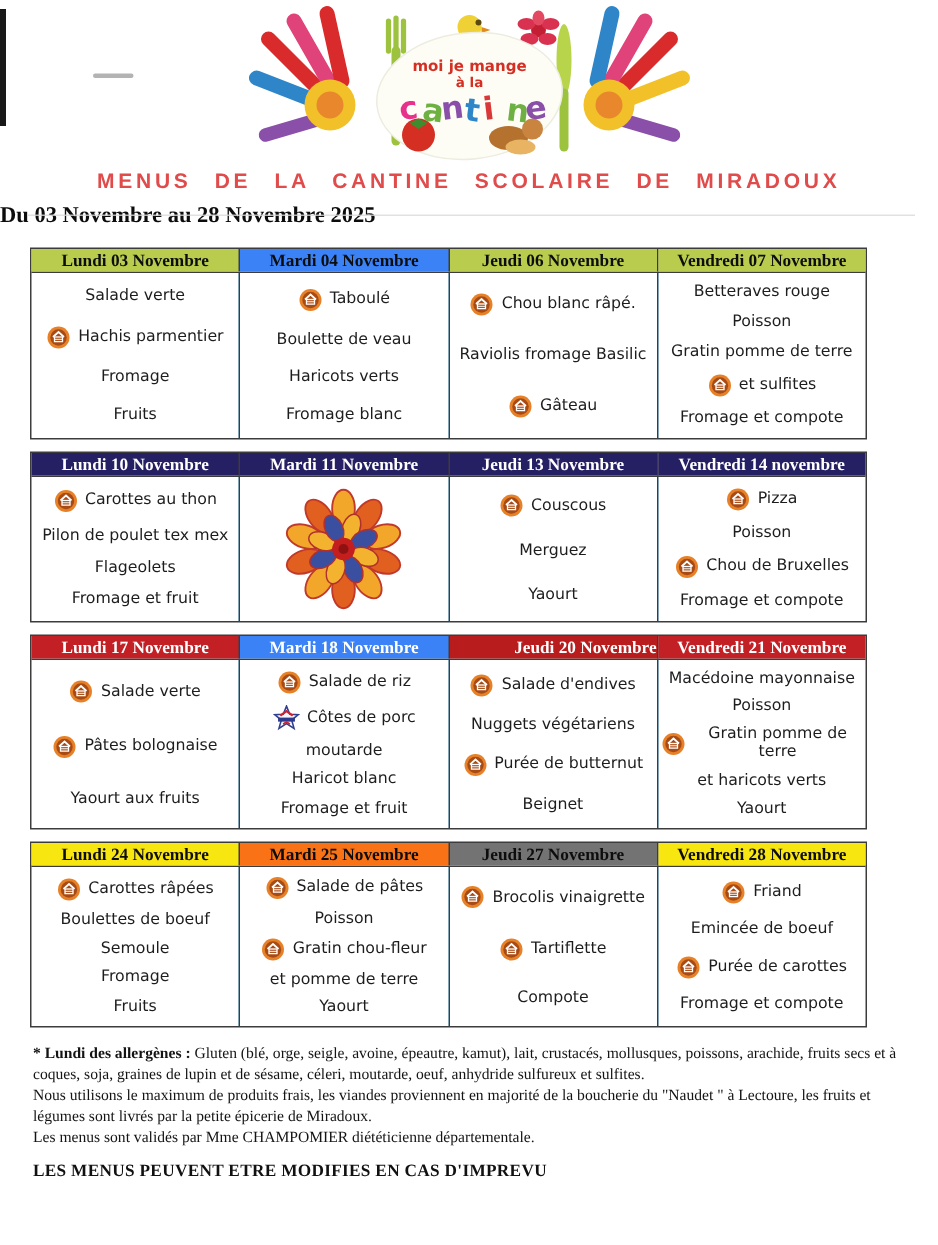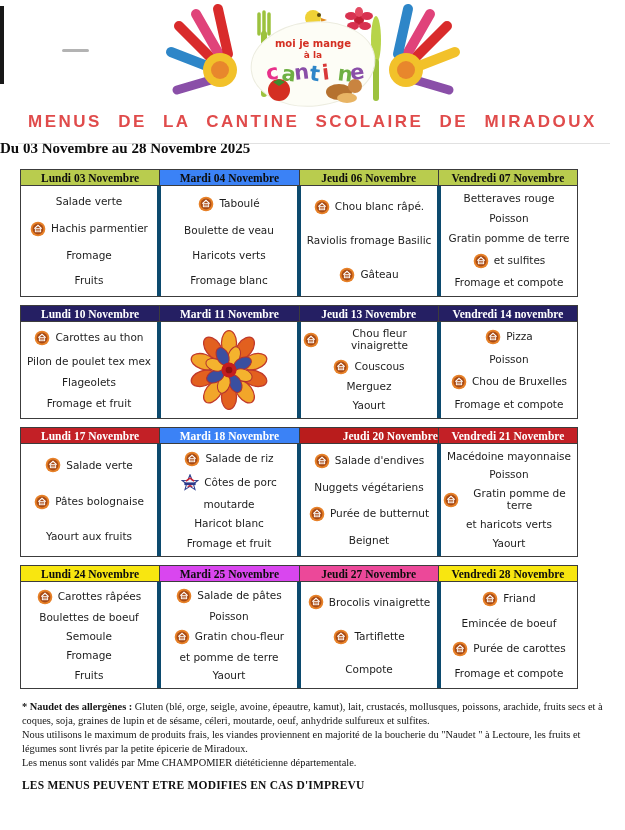--- a/index.html
+++ b/index.html
@@ -4,32 +4,32 @@
 <style>
   html,body{margin:0;padding:0;background:#fff;}
   .page{position:relative;width:625px;height:830px;background:#ffffff;overflow:hidden;
         font-family:"DejaVu Sans",sans-serif;}
   .scan-strip{position:absolute;left:0;top:6px;width:4px;height:78px;background:#181818;}
   .scan-dash{position:absolute;left:62px;top:49px;width:27px;height:3px;background:#8a8a8a;opacity:.65;border-radius:2px;}
   .scan-line{position:absolute;left:18px;top:143px;width:592px;height:1px;background:#d9d9d9;opacity:.8;}
 
   .logo-wrap{width:310px;margin:2px auto 0;height:106px;display:flex;justify-content:center;}
   .page-title{margin:4px 0 2px;text-align:center;color:#e04b4b;
-        font-family:"Liberation Sans",sans-serif;font-weight:bold;font-size:17px;
+        font-family:"Liberation Sans",sans-serif;font-weight:bold;font-size:14px;
         letter-spacing:2.5px;word-spacing:9px;}
   .page-subtitle{text-align:left;font-family:"Liberation Serif",serif;font-weight:bold;
         font-size:15px;margin:8px 0 12px;color:#0c0c0c;}
 
   .week-table{width:556px;margin-left:20px;margin-bottom:8px;border:1.4px solid #3c3c3c;background:#fff;}
   .week-header-row{display:flex;border-bottom:1px solid #3c3c3c;}
   .day-header{flex:1;text-align:center;font-family:"Liberation Serif",serif;font-weight:bold;
         font-size:11.5px;padding:2px 0 1px;border-right:1px solid #3c3c3c;white-space:nowrap;overflow:hidden;}
   .day-header:last-child{border-right:none;}
   .week-body-row{display:flex;}
-  .day-cell{flex:1;border-right:4px solid #0c4a6e;display:flex;flex-direction:column;
+  .day-cell{flex:1;border-right:1px solid #0c4a6e;display:flex;flex-direction:column;
         justify-content:space-around;align-items:center;padding:3px 2px;box-sizing:border-box;overflow:hidden;}
   .day-cell:last-child{border-right:none;}
   .bh0{height:110px}.bh1{height:96px}.bh2{height:112px}.bh3{height:106px}
   .menu-item{display:flex;align-items:center;gap:5px;font-size:10.5px;color:#1d1d1d;
         text-align:center;line-height:1.12;font-family:"DejaVu Sans",sans-serif;}
   .menu-item svg{flex:0 0 auto;}
 
   .footer{width:586px;margin:11px 0 0 22px;font-family:"Liberation Serif",serif;
         font-size:10.4px;line-height:1.34;color:#141414;}
   .footer p{margin:0;}
@@ -282,30 +282,20 @@
           </div>
           <div class="day-cell">
             <div class="menu-item">
               <svg viewBox="0 0 24 24" width="16" height="16">
                 <circle cx="12" cy="12" r="11" fill="#e78128"></circle>
                 <circle cx="12" cy="12" r="8.2" fill="#a84a14"></circle>
                 <path d="M6.5 11.5 L12 6.5 L17.5 11.5" stroke="#fff" stroke-width="1.7" fill="none"></path>
                 <rect x="8" y="11.5" width="8" height="4.6" fill="none" stroke="#fff" stroke-width="1.3"></rect>
                 <line x1="8" y1="13.8" x2="16" y2="13.8" stroke="#fff" stroke-width="1"></line>
               </svg>
-              <span>Chou fleur vinaigrette</span>
-            </div>
-            <div class="menu-item">
-              <svg viewBox="0 0 24 24" width="16" height="16">
-                <circle cx="12" cy="12" r="11" fill="#e78128"></circle>
-                <circle cx="12" cy="12" r="8.2" fill="#a84a14"></circle>
-                <path d="M6.5 11.5 L12 6.5 L17.5 11.5" stroke="#fff" stroke-width="1.7" fill="none"></path>
-                <rect x="8" y="11.5" width="8" height="4.6" fill="none" stroke="#fff" stroke-width="1.3"></rect>
-                <line x1="8" y1="13.8" x2="16" y2="13.8" stroke="#fff" stroke-width="1"></line>
-              </svg>
               <span>Couscous</span>
             </div>
             <div class="menu-item">
               <span>Merguez</span>
             </div>
             <div class="menu-item">
               <span>Yaourt</span>
             </div>
           </div>
           <div class="day-cell">
@@ -451,22 +441,22 @@
             </div>
             <div class="menu-item">
               <span>Yaourt</span>
             </div>
           </div>
         </div>
       </div>
       <div class="week-table">
         <div class="week-header-row">
           <div class="day-header" style="background: rgb(248, 230, 16); color: rgb(13, 13, 13);">Lundi 24 Novembre</div>
-          <div class="day-header" style="background: #d946ef; color: rgb(13, 13, 13);">Mardi 25 Novembre</div>
-          <div class="day-header" style="background: #ec4899; color: rgb(13, 13, 13);">Jeudi 27 Novembre</div>
+          <div class="day-header" style="background: #f97316; color: rgb(13, 13, 13);">Mardi 25 Novembre</div>
+          <div class="day-header" style="background: #737373; color: rgb(13, 13, 13);">Jeudi 27 Novembre</div>
           <div class="day-header" style="background: rgb(248, 230, 16); color: rgb(13, 13, 13);">Vendredi 28 Novembre</div>
         </div>
         <div class="week-body-row bh3">
           <div class="day-cell">
             <div class="menu-item">
               <svg viewBox="0 0 24 24" width="16" height="16">
                 <circle cx="12" cy="12" r="11" fill="#e78128"></circle>
                 <circle cx="12" cy="12" r="8.2" fill="#a84a14"></circle>
                 <path d="M6.5 11.5 L12 6.5 L17.5 11.5" stroke="#fff" stroke-width="1.7" fill="none"></path>
                 <rect x="8" y="11.5" width="8" height="4.6" fill="none" stroke="#fff" stroke-width="1.3"></rect>
@@ -569,18 +559,18 @@
             </div>
             <div class="menu-item">
               <span>Fromage et compote</span>
             </div>
           </div>
         </div>
       </div>
     </div>
 
   <div class="footer">
-    <p><b>* Naudet des allergènes :</b><span> Gluten (blé, orge, seigle, avoine, épeautre, kamut), lait, crustacés, mollusques, poissons, arachide, fruits secs et à coques, soja, graines de lupin et de sésame, céleri, moutarde, oeuf, anhydride sulfureux et sulfites.</span></p>
+    <p><b>* Lundi des allergènes :</b><span> Gluten (blé, orge, seigle, avoine, épeautre, kamut), lait, crustacés, mollusques, poissons, arachide, fruits secs et à coques, soja, graines de lupin et de sésame, céleri, moutarde, oeuf, anhydride sulfureux et sulfites.</span></p>
     <p>Nous utilisons le maximum de produits frais, les viandes proviennent en majorité de la boucherie du "Naudet " à Lectoure, les fruits et légumes sont livrés par la petite épicerie de Miradoux.</p>
     <p>Les menus sont validés par Mme CHAMPOMIER diététicienne départementale.</p>
   </div>
   <div class="footer-notice">LES MENUS PEUVENT ETRE MODIFIES EN CAS D'IMPREVU</div>
 </div>
 
 </body></html>

